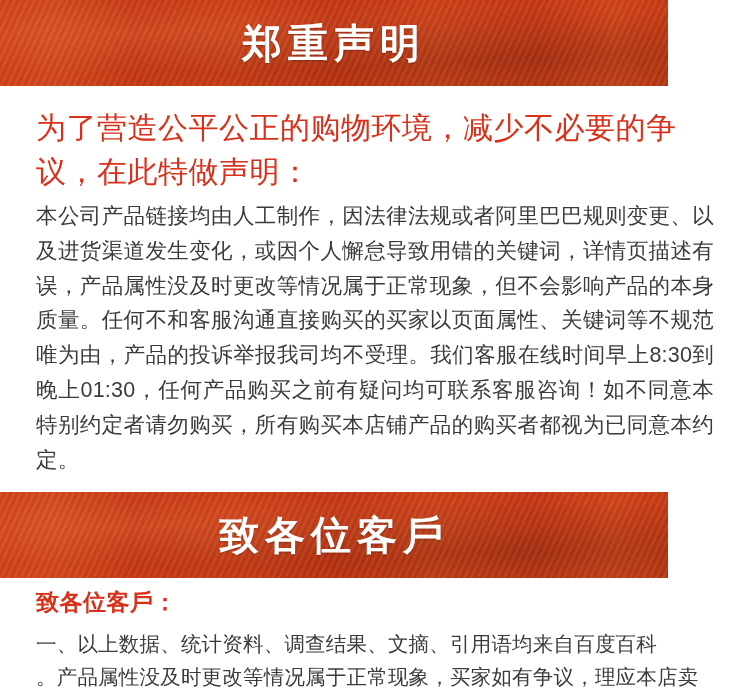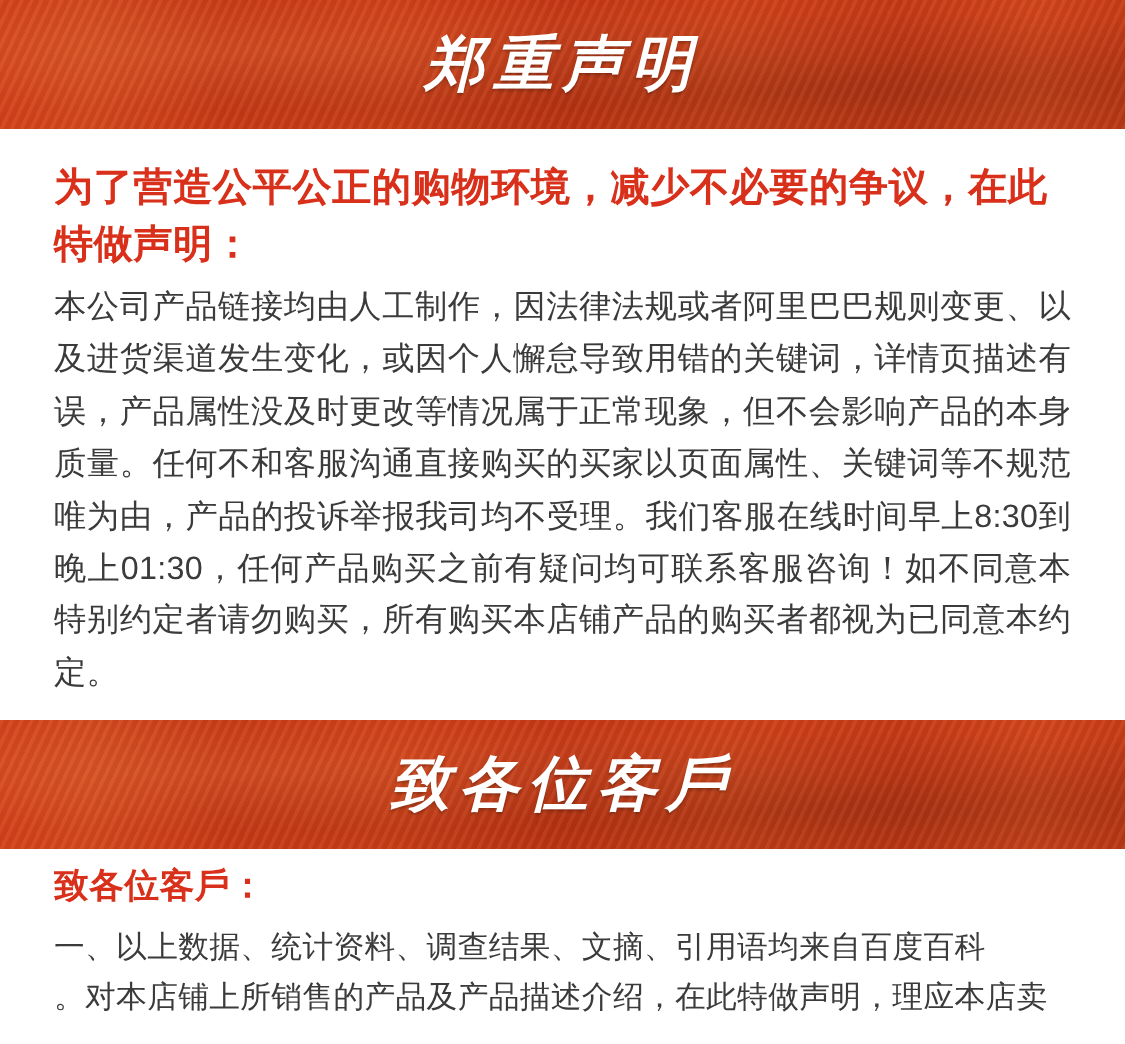--- a/index.html
+++ b/index.html
@@ -17,37 +17,36 @@
     position: relative;
     width: 750px;
     height: 696px;
     background: #ffffff;
     overflow: hidden;
   }
 
   
   .banner {
     position: relative;
-    width: 750px;
+    width: 668px;
     background:
       linear-gradient(90deg,
         #d4421a 0%,
         #d4481d 8%,
         #c93a15 20%,
         #cf3f17 35%,
         #c63714 50%,
         #cf4219 65%,
         #c83a16 80%,
         #d2451b 92%,
         #c93c16 100%);
     box-sizing: border-box;
     display: flex;
     align-items: center;
     justify-content: center;
-    font-style: italic;
   }
   .banner::before {
     content: "";
     position: absolute;
     left: 0; top: 0; right: 0; bottom: 0;
     background:
       repeating-linear-gradient(115deg,
         rgba(255,255,255,0.045) 0px,
         rgba(255,255,255,0.045) 2px,
         rgba(0,0,0,0.05) 3px,
@@ -71,22 +70,22 @@
   #banner-statement { height: 86px; }
   #banner-agreement { height: 86px; }
 
   
   .section {
     padding: 0 36px;
     box-sizing: border-box;
   }
   .lead {
     color: #d8301a;
-    font-size: 26px;
-    font-weight: bold;
+    font-size: 30px;
+    font-weight: normal;
     line-height: 1.45;
     letter-spacing: 0.5px;
     padding-top: 20px;
     padding-bottom: 6px;
   }
   .body-text {
     color: #3b3b3b;
     font-size: 21.5px;
     line-height: 1.62;
     letter-spacing: 0.2px;
@@ -124,16 +123,16 @@
     <div class="body-text">本公司产品链接均由人工制作，因法律法规或者阿里巴巴规则变更、以及进货渠道发生变化，或因个人懈怠导致用错的关键词，详情页描述有误，产品属性没及时更改等情况属于正常现象，但不会影响产品的本身质量。任何不和客服沟通直接购买的买家以页面属性、关键词等不规范唯为由，产品的投诉举报我司均不受理。我们客服在线时间早上8:30到晚上01:30，任何产品购买之前有疑问均可联系客服咨询！如不同意本特别约定者请勿购买，所有购买本店铺产品的购买者都视为已同意本约定。</div>
   </div>
 
   <div class="banner" id="banner-agreement">
     <div class="banner-title">致各位客戶</div>
   </div>
 
   <div class="section">
     <div class="sub-lead">致各位客戶：</div>
     <div class="list-item">一、以上数据、统计资料、调查结果、文摘、引用语均来自百度百科</div>
-    <div class="list-item">。对本店铺上所销售的产品及产品描述介绍，在此特做声明，理应本店卖</div>
+    <div class="list-item">。产品属性没及时更改等情况属于正常现象，买家如有争议，理应本店卖</div>
   </div>
 
 </div>
 
 </body></html>

